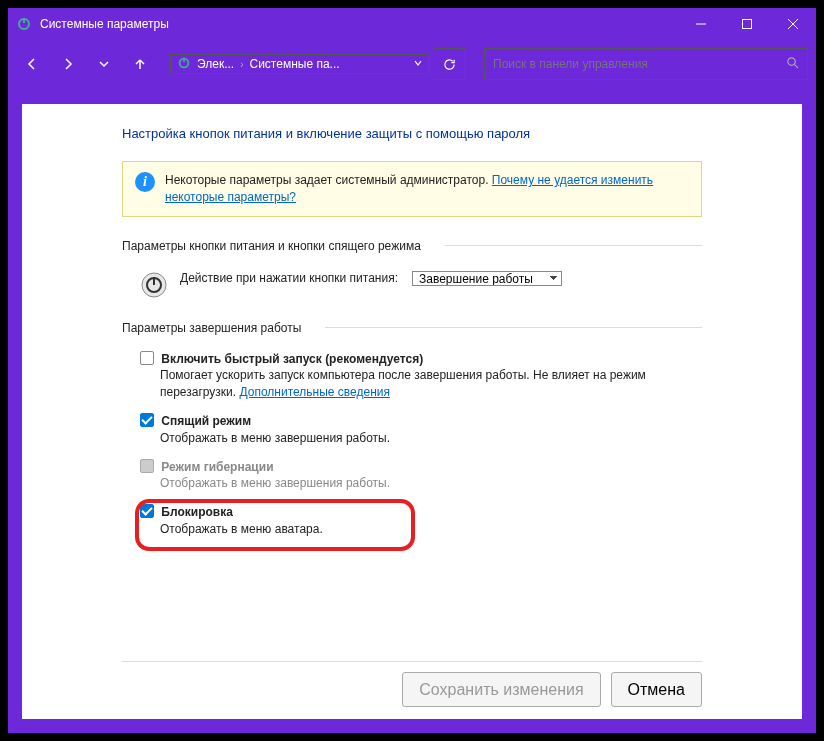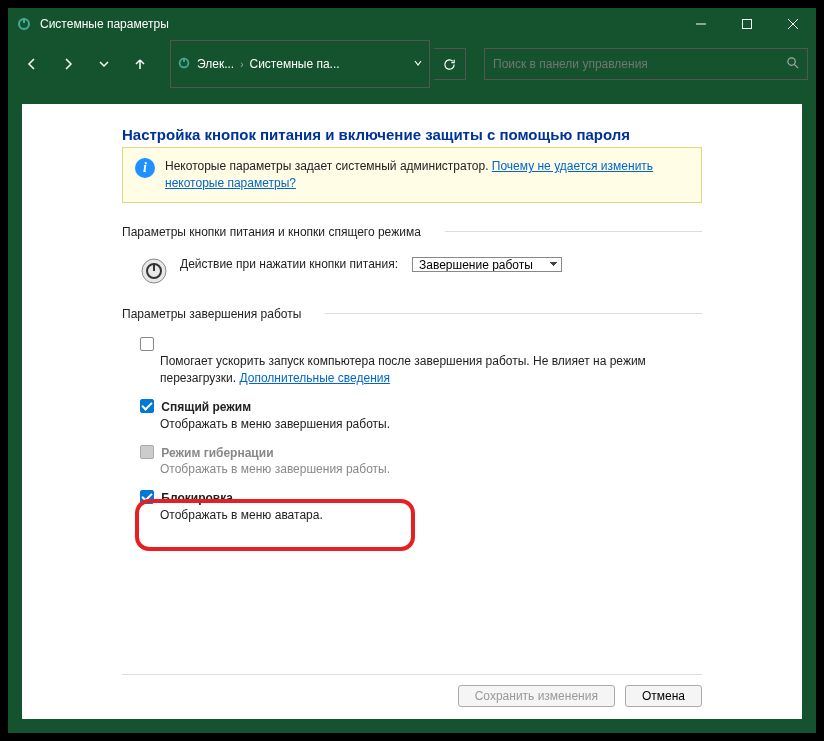--- a/index.html
+++ b/index.html
@@ -1,36 +1,36 @@
 <!DOCTYPE html>
 <html><head>
 <meta charset="utf-8">
 <style>
 *{box-sizing:border-box;margin:0;padding:0;font-family:"Segoe UI",Tahoma,sans-serif}
 body{background:#000;width:824px;height:741px;overflow:hidden}
-.frame{position:absolute;left:8px;top:8px;width:808px;height:725px;background:#14532d}
+.frame{position:absolute;left:8px;top:8px;width:808px;height:725px;background:#6d28d9}
 .titlebar{height:32px;display:flex;align-items:center;color:#fff;padding-left:8px}
 .titlebar .app-icon{width:16px;height:16px;margin-right:8px;display:flex;align-items:center;justify-content:center}
 .titlebar .title{font-size:12px;flex:1}
 .win-controls{display:flex;height:32px}
 .win-btn{width:46px;height:32px;display:flex;align-items:center;justify-content:center;color:#fff}
 .win-btn svg{width:10px;height:10px}
 .toolbar{height:48px;display:flex;align-items:center;padding:0 8px;gap:4px}
 .tb-btn{width:32px;height:32px;display:flex;align-items:center;justify-content:center;color:#fff}
 .tb-btn svg{width:14px;height:14px}
-.address{flex:0 0 260px;height:48px;border:1px solid #555;display:flex;align-items:center;padding:8px 6px;gap:6px;color:#fff;font-size:12px;margin-left:10px}
+.address{flex:0 0 260px;height:20px;border:1px solid #555;display:flex;align-items:center;padding:8px 6px;gap:6px;color:#fff;font-size:12px;margin-left:10px}
 .address .crumb{white-space:nowrap;overflow:hidden;text-overflow:ellipsis}
 .address .sep{color:#aaa;font-size:10px}
 .addr-drop{margin-left:auto}
 .refresh{width:32px;height:32px;display:flex;align-items:center;justify-content:center;color:#fff;border:1px solid #555;border-left:none}
 .search{flex:1;height:32px;border:1px solid #555;display:flex;align-items:center;padding:0 8px;margin-left:14px}
 .search input{flex:1;background:transparent;border:none;outline:none;color:#aaa;font-size:12px}
 .search .s-icon{color:#aaa}
 .content{position:absolute;left:14px;top:96px;right:14px;bottom:14px;background:#fff;padding:22px 100px 12px 100px;display:flex;flex-direction:column}
-.main-heading{color:#003399;font-size:15px;font-weight:700;margin-bottom:4px}
+.main-heading{color:#003399;font-size:13px;font-weight:400;margin-bottom:20px}
 .subtext{font-size:12px;color:#222;line-height:1.45;margin-bottom:18px}
 .infobox{background:#fffde6;border:1px solid #e0d880;padding:10px 12px;display:flex;gap:10px;margin-bottom:22px}
 .info-icon{width:20px;height:20px;flex-shrink:0;border-radius:50%;background:#1e90ff;color:#fff;display:flex;align-items:center;justify-content:center;font-size:14px;font-weight:bold;font-style:italic;font-family:Georgia,serif}
 .infobox .txt{font-size:12px;color:#222;line-height:1.4}
 .link{color:#0066cc;text-decoration:underline;cursor:pointer}
 .section-head{font-size:12px;color:#222;margin-bottom:10px;display:flex;align-items:center;gap:24px}
 .section-head .line{flex:1;height:1px;background:#ddd}
 .row{display:flex;gap:12px;margin:8px 0 8px 18px}
 .pwr-icon{width:28px;height:28px;flex-shrink:0;display:flex;align-items:center;justify-content:center}
 .row-label{font-size:12px;color:#222;width:220px}
@@ -41,21 +41,21 @@
 .chk-item{margin:6px 0 6px 18px;font-size:12px;color:#222;line-height:1.4}
 .chk-item .lbl{font-weight:bold}
 .chk-item .desc{margin-left:20px}
 .chk{width:14px;height:14px;vertical-align:-2px;margin-right:4px;appearance:none;border:1px solid #888;border-radius:2px;background:#fff;position:relative}
 .chk:checked{background:#0078d7;border-color:#0078d7}
 .chk:checked::after{content:"";position:absolute;left:3px;top:0px;width:4px;height:8px;border:solid #fff;border-width:0 2px 2px 0;transform:rotate(45deg)}
 .chk:disabled{background:#ccc;border-color:#aaa}
 .chk-item.disabled{color:#888}
 .hl{position:absolute;border:4px solid #e62020;border-radius:14px;pointer-events:none}
 .footer{margin-top:auto;border-top:1px solid #ddd;padding-top:10px;display:flex;justify-content:flex-end;gap:10px}
-.btn{height:22px;padding:0 16px;font-size:12px;border:1px solid #aaa;background:#f5f5f5;border-radius:3px}
+.btn{height:35px;padding:0 16px;font-size:16px;border:1px solid #aaa;background:#f5f5f5;border-radius:3px}
 .btn:disabled{color:#999}
 </style>
 </head>
 <body>
 
 <div class="frame">
   <div class="titlebar">
     <span class="app-icon">
       <svg viewBox="0 0 16 16">
           <circle cx="8" cy="8" r="5" fill="none" stroke="#4a9" stroke-width="2"></circle>
@@ -156,20 +156,21 @@
       <select class="combo w1"><option>Завершение работы</option></select>
     </div>
 
     <div class="section-head shutdown-sec">
       <span>Параметры завершения работы</span>
         <span class="line"></span>
     </div>
 
     <div class="chk-item">
       <input type="checkbox" class="chk" style="">
+      <span class="lbl">Включить быстрый запуск (рекомендуется)</span>
       <div class="desc"><span>Помогает ускорить запуск компьютера после завершения работы. Не влияет на режим перезагрузки. </span><a class="link">Дополнительные сведения</a></div>
     </div>
     <div class="chk-item">
       <input type="checkbox" class="chk" checked="" style="">
       <span class="lbl">Спящий режим</span>
       <div class="desc">Отображать в меню завершения работы.</div>
     </div>
     <div class="chk-item disabled">
       <input type="checkbox" class="chk" disabled="" style="">
       <span class="lbl">Режим гибернации</span>

